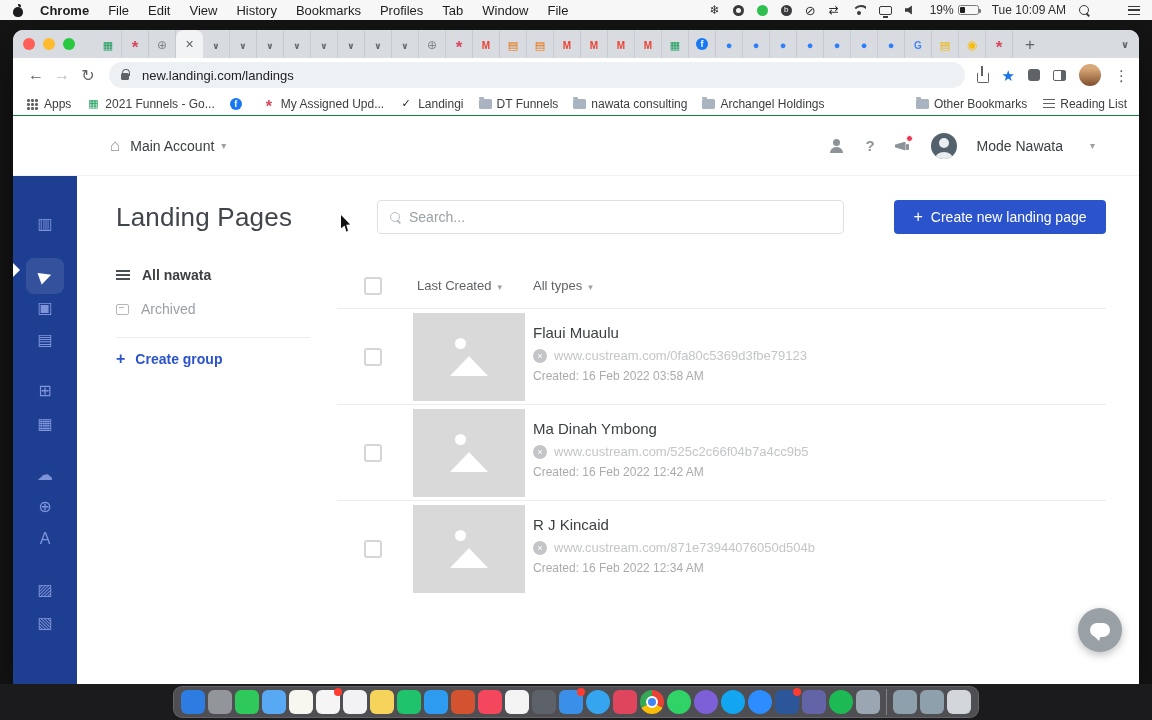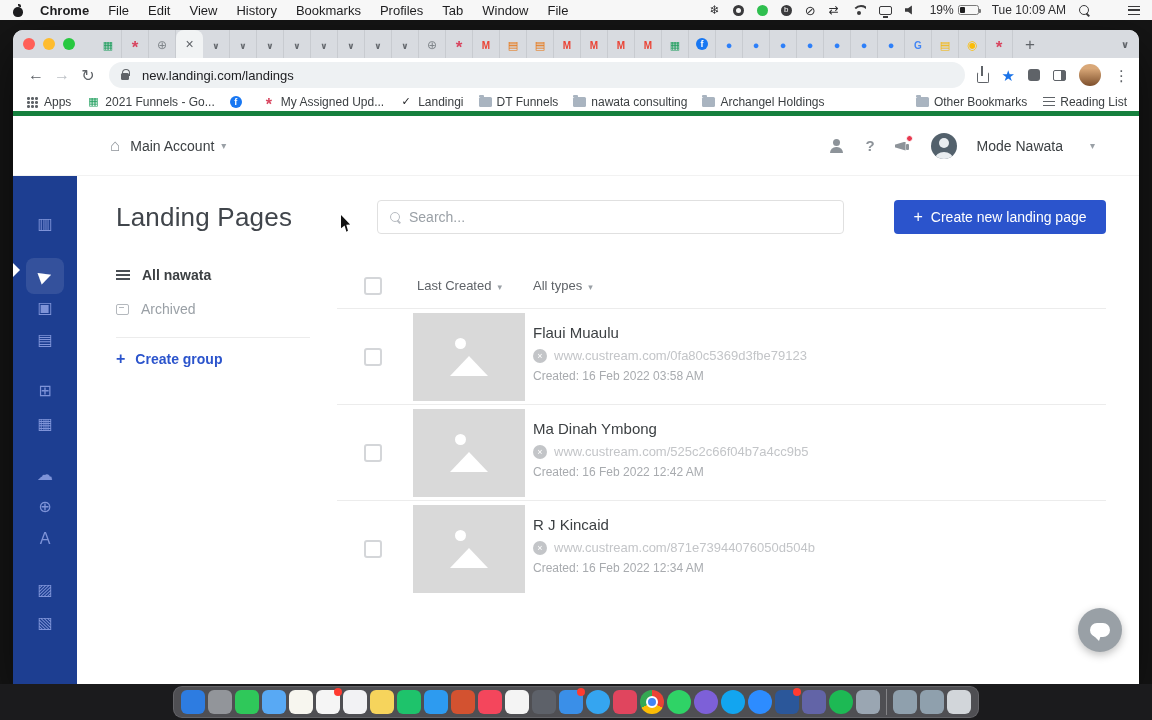--- a/index.html
+++ b/index.html
@@ -77,21 +77,21 @@
   .tb-right{display:flex;align-items:center;gap:13px;margin-left:4px}
   .share{width:12px;height:11px;border:1.5px solid #5f6368;border-top-color:transparent;border-radius:2px;position:relative;margin-top:4px}
   .share::before{content:"";position:absolute;left:3.7px;top:-7px;width:1.6px;height:10px;background:#5f6368}
   .star{color:#1a73e8;font-size:15px;line-height:1}
   .ext{width:12px;height:12px;background:#5f6368;border-radius:3px}
   .panelico{width:13px;height:11px;border:1.5px solid #5f6368;border-radius:2px;position:relative}
   .panelico::after{content:"";position:absolute;right:0;top:0;width:4px;height:100%;background:#5f6368}
   .avatar-sm{width:22px;height:22px;border-radius:50%;background:linear-gradient(180deg,#d9a878 20%,#7d4f2c)}
   .dots{font-size:15px;color:#5f6368;line-height:1}
 
-  .bmbar{height:24px;background:#fff;display:flex;align-items:center;padding:0 12px;font-size:12px;color:#3c4043;border-bottom:5px solid #15803d}
+  .bmbar{height:24px;background:#fff;display:flex;align-items:center;padding:0 12px;font-size:12px;color:#3c4043;border-bottom:1px solid #15803d}
   .bm-left{display:flex;align-items:center}
   .bm{display:flex;align-items:center;gap:5px;margin-right:15px;white-space:nowrap}
   .bm-ico{display:inline-flex;width:14px;height:13px;align-items:center;justify-content:center;font-size:11px;flex:none}
   .bm-ico.i-apps{position:relative}
   .bm-ico.i-apps::before{content:"";position:absolute;left:2px;top:2px;width:2.5px;height:2.5px;border-radius:50%;background:#5f6368;box-shadow:4px 0 #5f6368,8px 0 #5f6368,0 4px #5f6368,4px 4px #5f6368,8px 4px #5f6368,0 8px #5f6368,4px 8px #5f6368,8px 8px #5f6368}
   .bm-ico.i-sheets::before{content:"▦";color:#1d9e5c}
   .bm-ico.i-fb{width:12px;height:12px;border-radius:50%;background:#1877f2;color:#fff;font-size:9px;font-weight:700}
   .bm-ico.i-fb::before{content:"f"}
   .bm-ico.i-pin{font-size:16px;color:#d8455f;font-weight:700;padding-top:7px}
   .bm-ico.i-pin::before{content:"*"}

